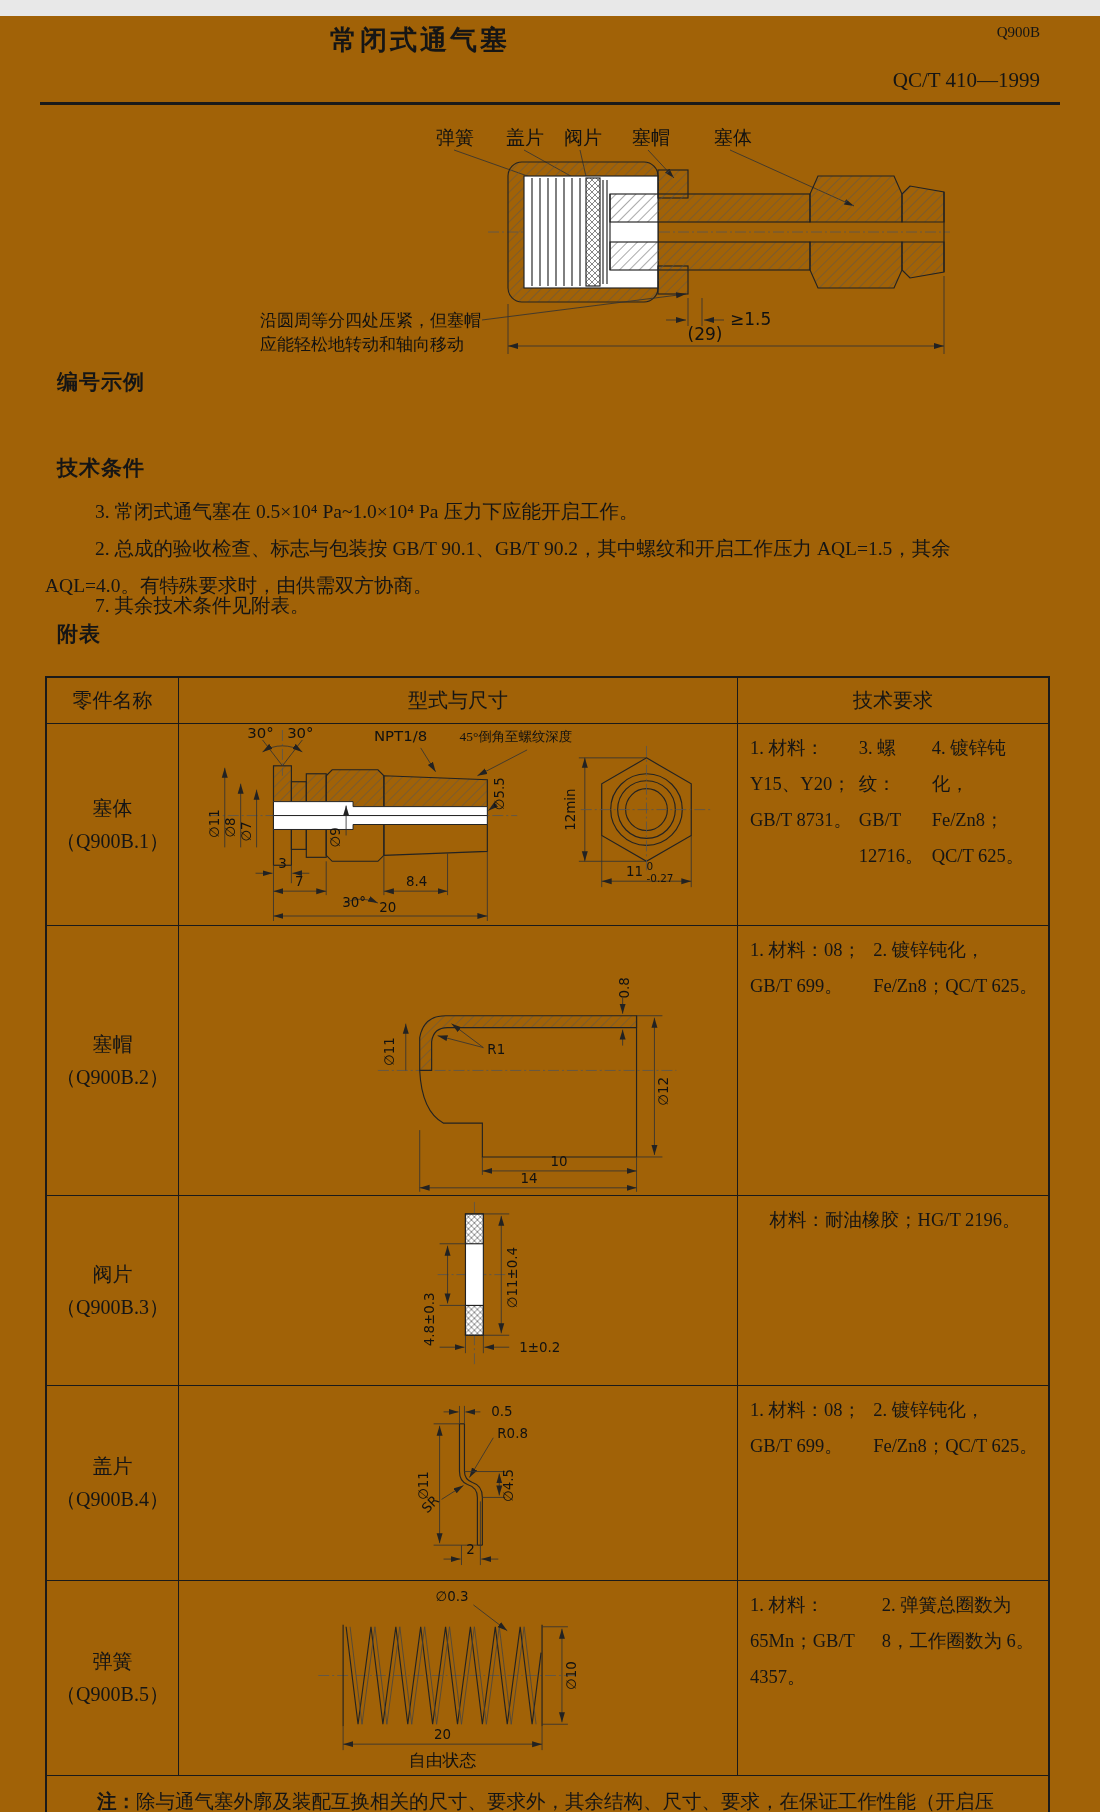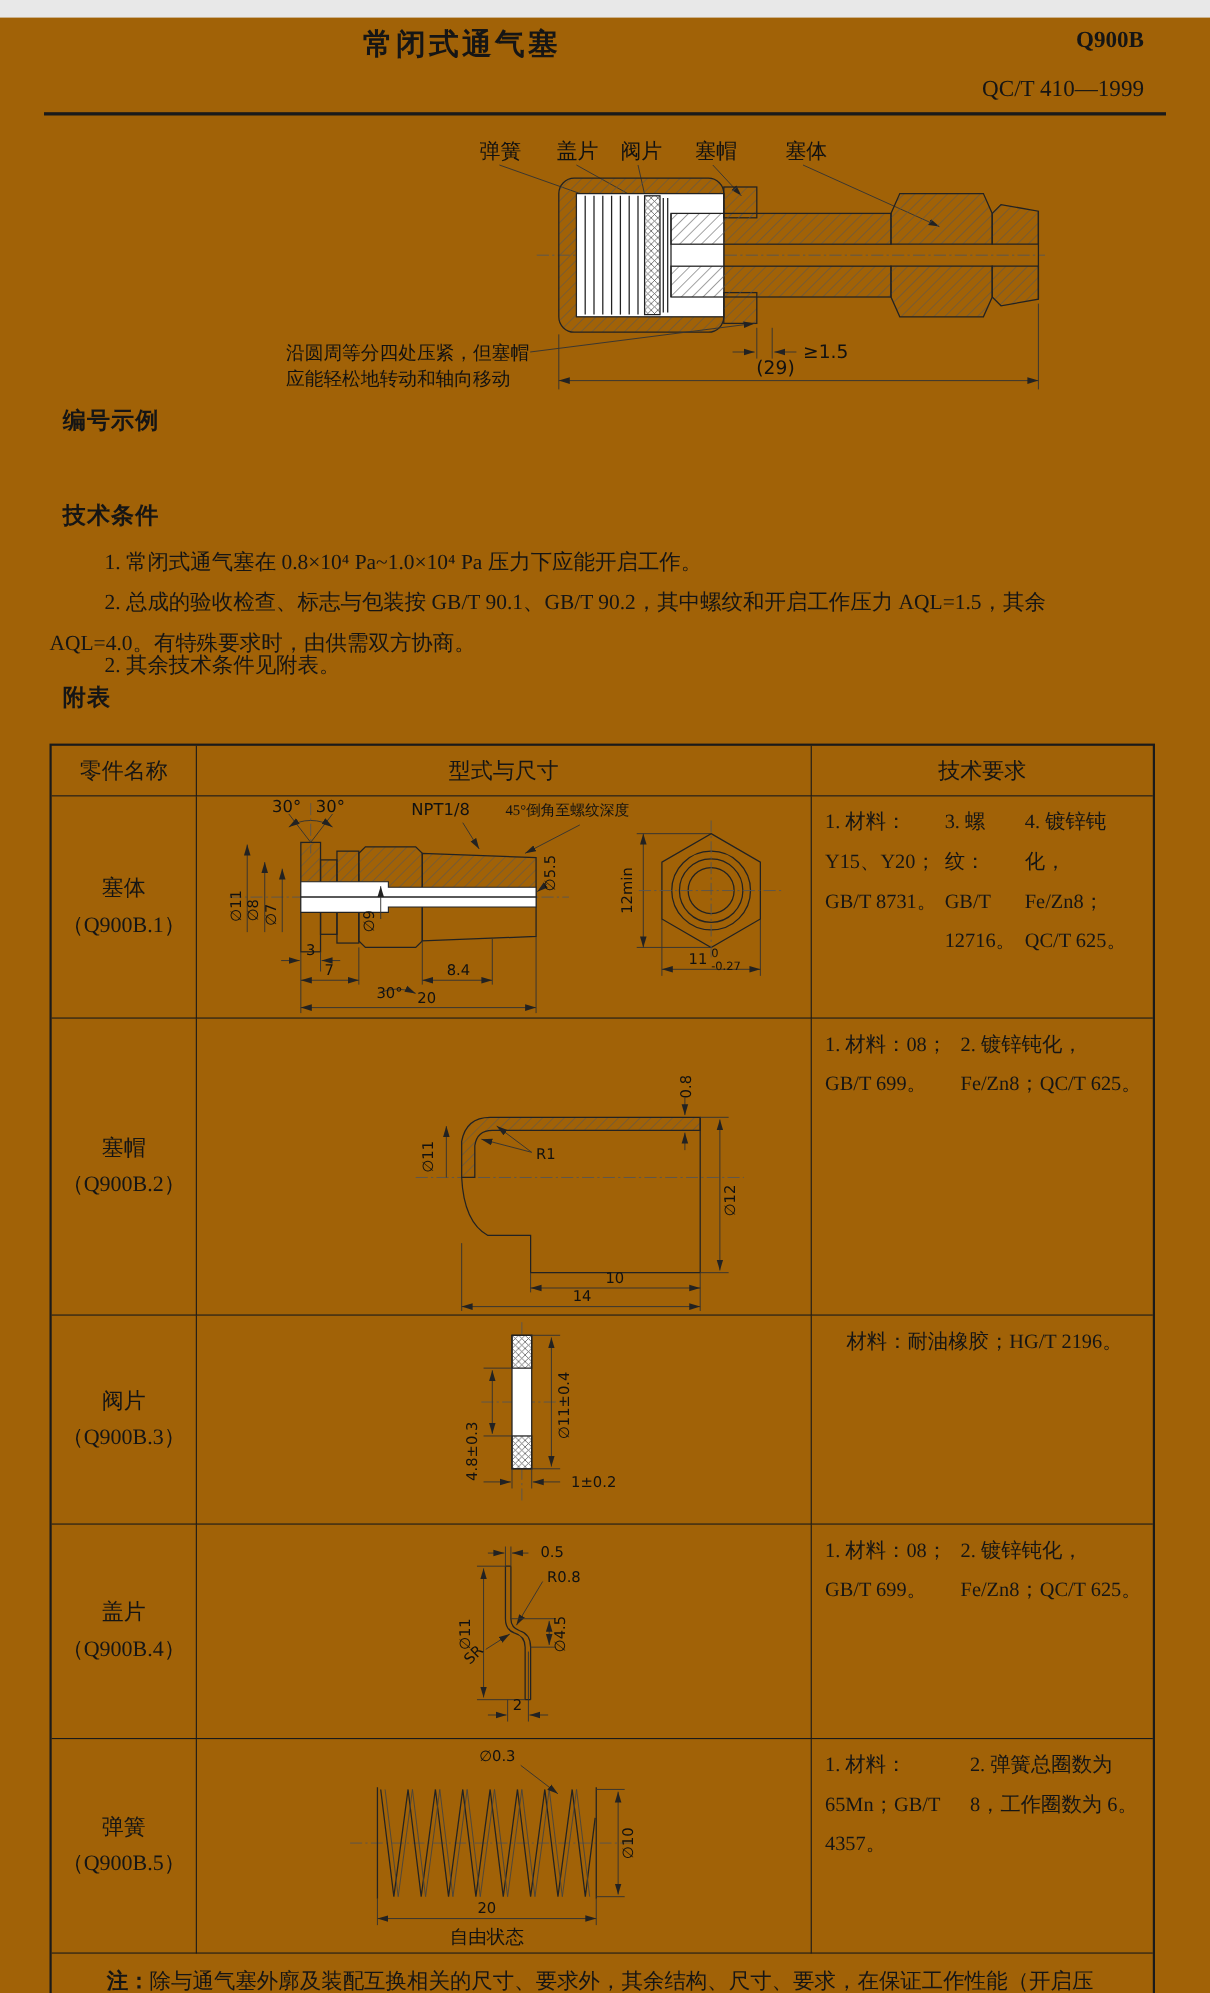--- a/index.html
+++ b/index.html
@@ -1,20 +1,20 @@
 <!DOCTYPE html>
 <html><head>
 <meta charset="utf-8">
 <style>
   html,body{margin:0;padding:0;background:#e8e8e8;}
   .page{position:relative;width:1100px;height:1812px;background:#a16207;
         font-family:"Liberation Serif","DejaVu Serif",serif;color:#151515;overflow:hidden;margin:16px auto;}
   .doc-title{position:absolute;top:6px;left:0;width:840px;text-align:center;
              font-size:27px;font-weight:bold;letter-spacing:3px;}
-  .doc-code{position:absolute;top:8px;right:60px;font-size:21px;font-weight:bold;}
+  .doc-code{position:absolute;top:8px;right:60px;font-size:15px;}
   .doc-standard{position:absolute;top:52px;right:60px;font-size:21px;}
   .hrule{position:absolute;top:86px;left:40px;width:1020px;height:3px;background:#1a1a1a;}
   .h2{position:absolute;font-size:21px;font-weight:bold;letter-spacing:1px;}
   .p{position:absolute;font-size:19.5px;line-height:36px;}
   .lbl{font-weight:bold;}
   .fig{position:absolute;left:250px;top:98px;width:700px;height:255px;}
   .tbl{position:absolute;left:45px;top:660px;width:1005px;height:1162px;
        border:2.5px solid #1a1a1a;box-sizing:border-box;display:grid;
        grid-template-columns:132px 1fr 310px;
        grid-template-rows:46px 202px 270px 190px 195px 195px 1fr;}
@@ -110,23 +110,23 @@
     </g>
     <text class="dt17" x="480" y="211">≥1.5</text>
     <text class="dt17" x="455" y="226" text-anchor="middle">(29)</text>
     <text class="cjk" x="10" y="212" font-size="17">沿圆周等分四处压紧，但塞帽</text>
     <text class="cjk" x="10" y="236" font-size="17">应能轻松地转动和轴向移动</text>
   </svg>
 
   <div class="h2" style="left:57px;top:352px">编号示例</div>
 
   <div class="h2" style="left:57px;top:438px">技术条件</div>
-  <div class="p" style="left:95px;top:478px">1. 常闭式通气塞在 0.8×10⁴ Pa~1.0×10⁴ Pa 压力下应能开启工作。</div>
+  <div class="p" style="left:95px;top:478px">3. 常闭式通气塞在 0.5×10⁴ Pa~1.0×10⁴ Pa 压力下应能开启工作。</div>
   <div class="p" style="left:45px;top:514px;width:968px;text-indent:50px;line-height:37px">2. 总成的验收检查、标志与包装按 GB/T 90.1、GB/T 90.2，其中螺纹和开启工作压力 AQL=1.5，其余 AQL=4.0。有特殊要求时，由供需双方协商。</div>
-  <div class="p" style="left:95px;top:572px">2. 其余技术条件见附表。</div>
+  <div class="p" style="left:95px;top:572px">7. 其余技术条件见附表。</div>
 
   <div class="h2" style="left:57px;top:604px">附表</div>
 
   <div class="tbl">
     <div class="cell hc">零件名称</div>
     <div class="cell hc">型式与尺寸</div>
     <div class="cell hc lastcol">技术要求</div>
 
     <div class="cell nc">
       <span>塞体</span>

